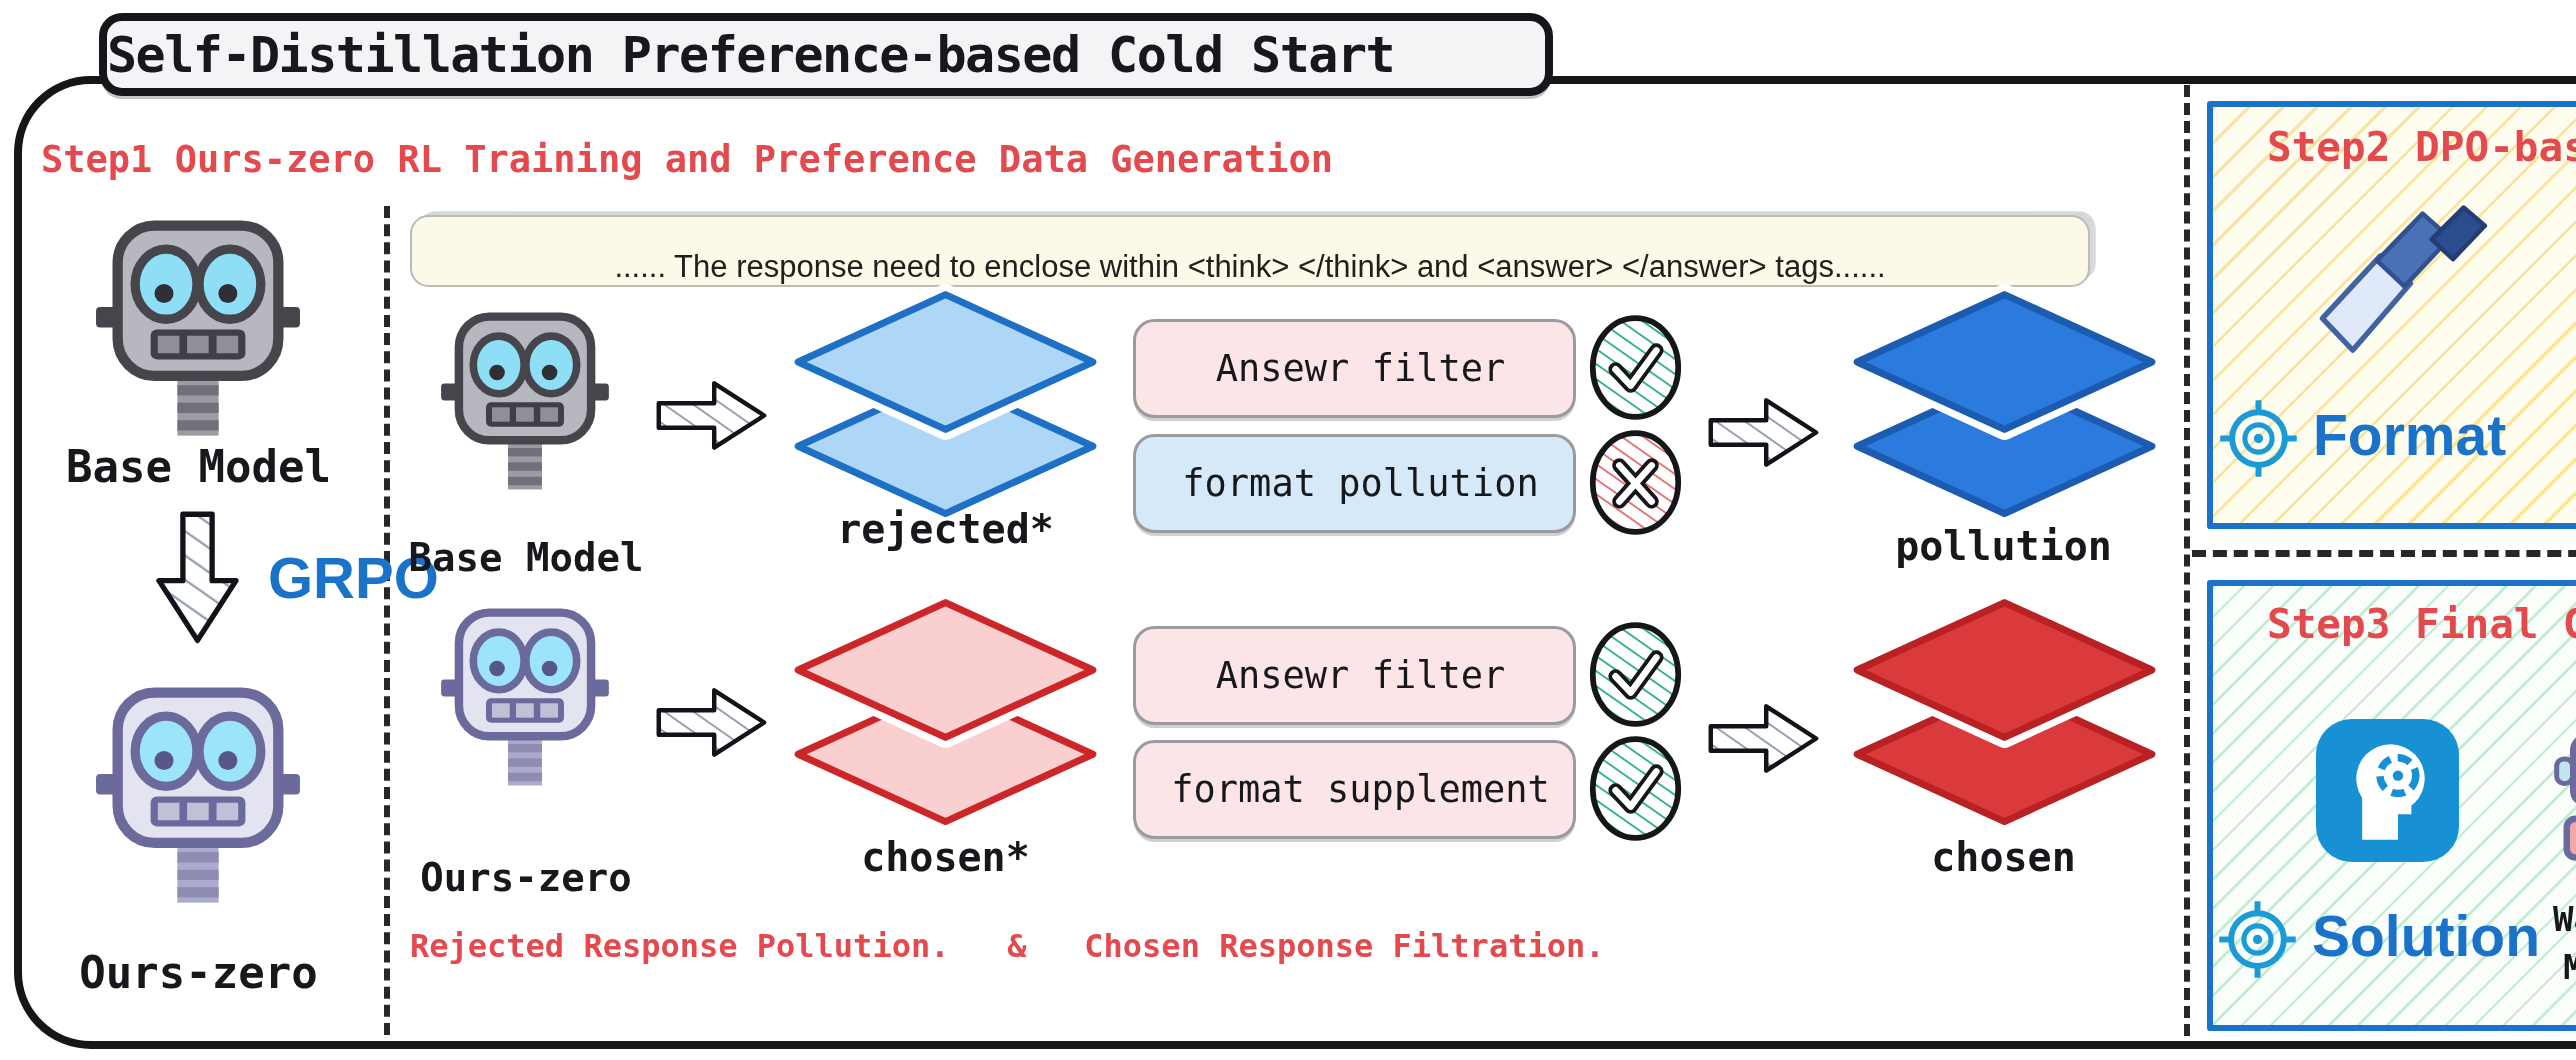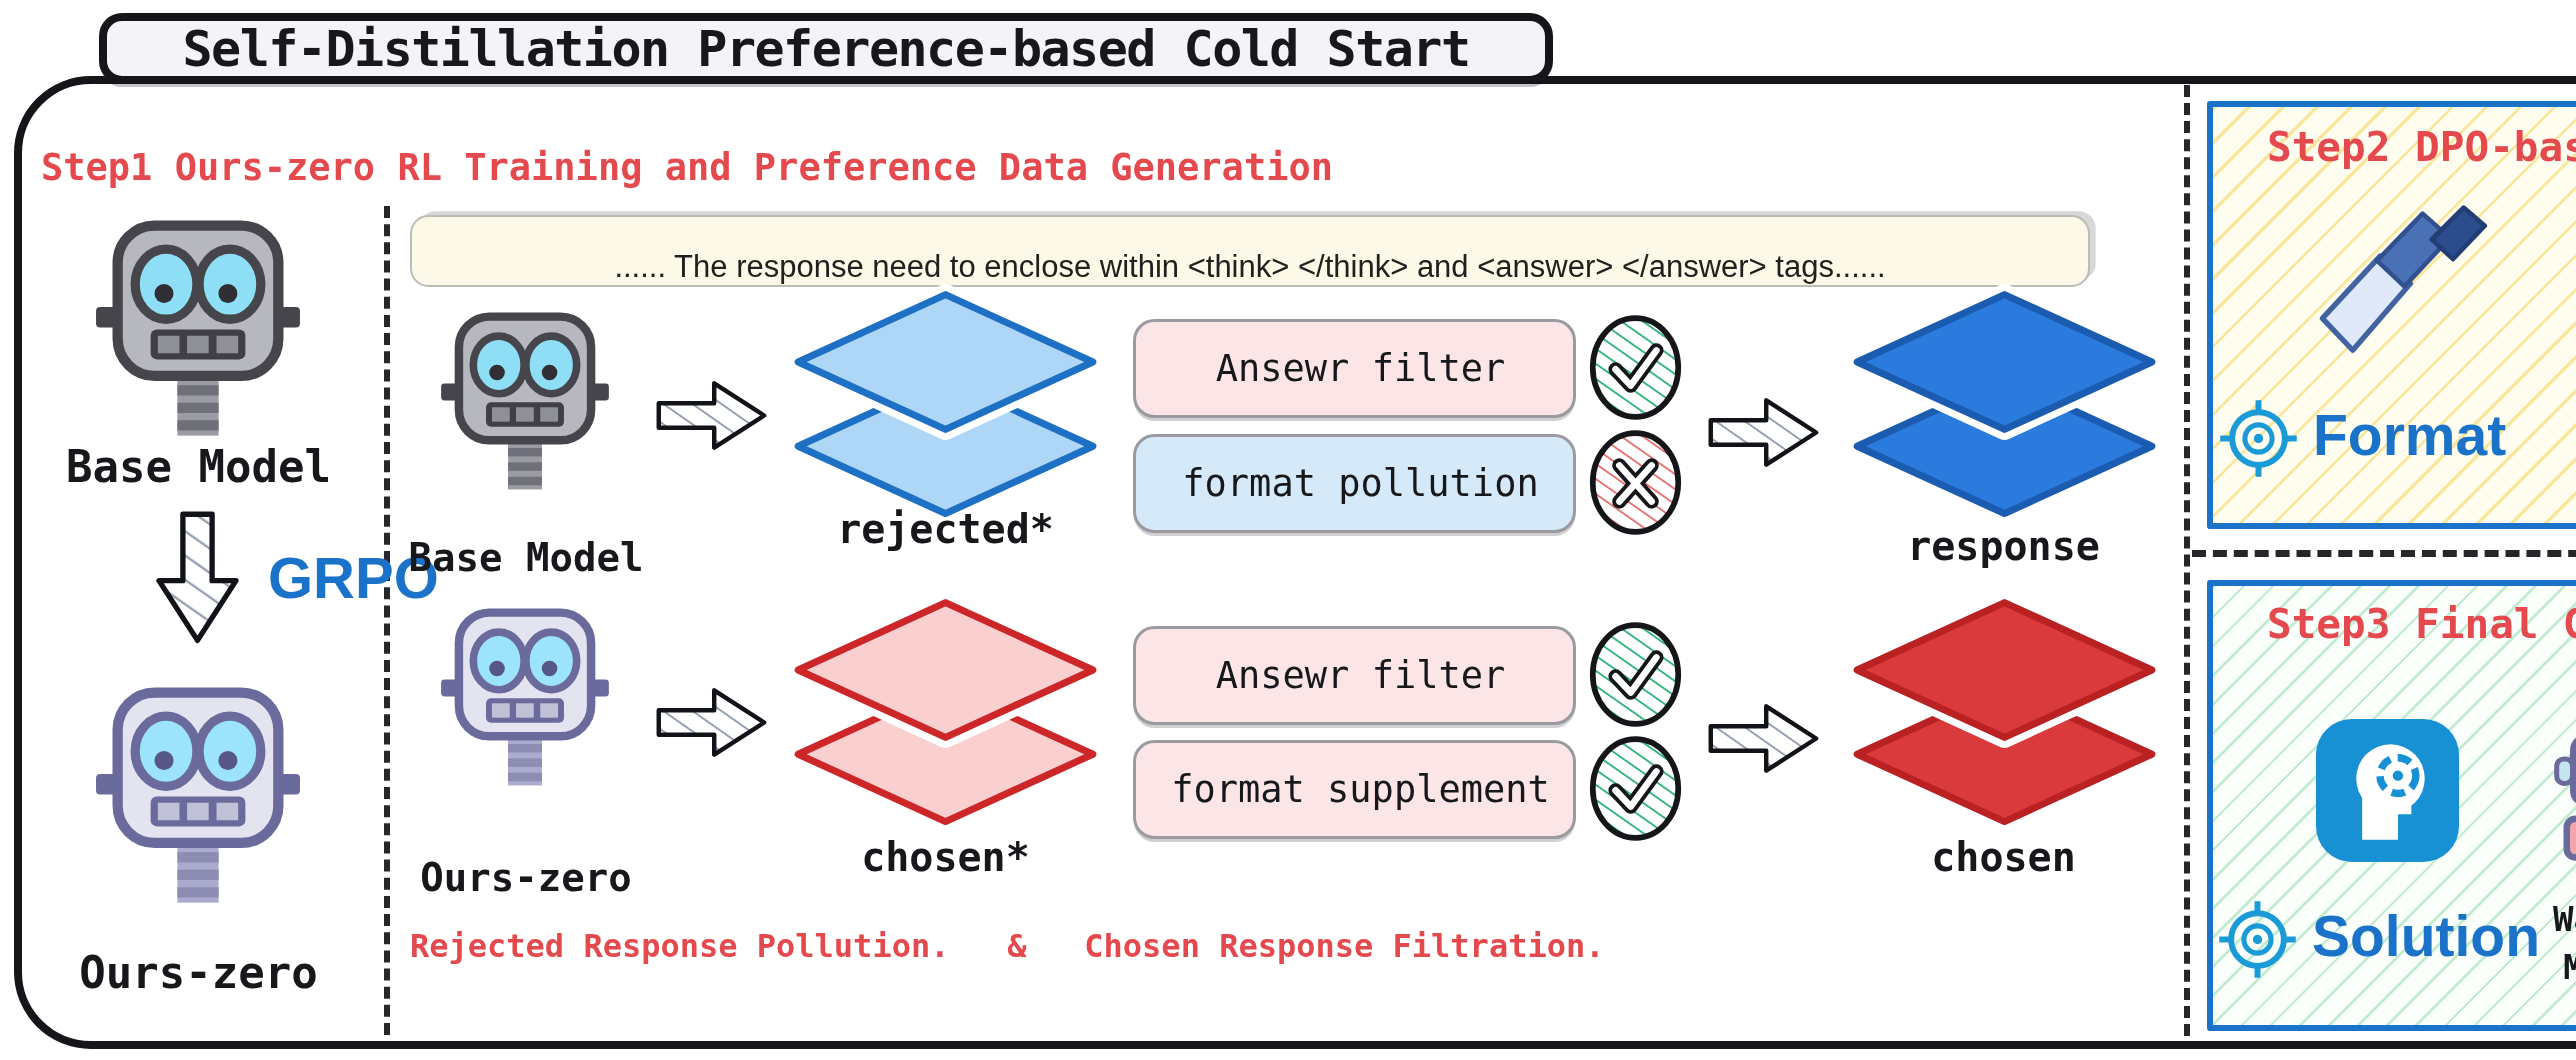--- a/index.html
+++ b/index.html
@@ -3,23 +3,23 @@
 <meta charset="utf-8">
 <style>
   html,body{margin:0;padding:0;background:#ffffff;}
   #canvas{position:relative;width:3461px;height:1061px;background:#ffffff;overflow:hidden;
           font-family:"DejaVu Sans Mono",monospace;color:#17181c;}
   .abs{position:absolute;}
   .center{text-align:center;}
 
   .outer-frame{left:14.4px;top:76px;width:3425px;height:973px;border:8.2px solid #15161a;
                border-radius:77px;box-sizing:border-box;background:transparent;}
-  .title-box{left:99px;top:13.4px;width:1454px;height:71px;background:#f4f4f7;
+  .title-box{left:99px;top:13.4px;width:1454px;height:83px;background:#f4f4f7;
              border:8.8px solid #15161a;border-radius:23px;box-sizing:border-box;
-             display:flex;align-items:center;justify-content:center;z-index:5;
+             display:flex;align-items:center;justify-content:flex-start;z-index:5;
              box-shadow:0 5.2px 0 -2.1px rgba(20,20,25,.25);}
   .title-box span{font-size:50px;font-weight:bold;letter-spacing:-1.5px;white-space:nowrap;}
 
   .red-heading{color:var(--accent_red);font-weight:bold;white-space:nowrap;}
   .blue-word{color:var(--accent_blue);font-weight:bold;font-family:"Liberation Sans",sans-serif;white-space:nowrap;}
 
   .dash-v{border-left:6.7px dashed #26262b;width:0;}
   .dash-h{border-top:7.7px dashed #26262b;height:0;}
 
   .banner{left:410px;top:215px;width:1680px;height:72px;background:var(--banner_bg);
@@ -71,21 +71,21 @@
 </svg>
 
 <div id="canvas">
 
   <div class="abs outer-frame"></div>
 
   <div class="abs title-box">
     <span>Self-Distillation Preference-based Cold Start</span>
   </div>
 
-  <div class="abs red-heading" style="left:41px;top:138px;font-size:37px;margin-top:8px;">Step1 Ours-zero RL Training and Preference Data Generation</div>
+  <div class="abs red-heading" style="left:41px;top:138px;font-size:37px;">Step1 Ours-zero RL Training and Preference Data Generation</div>
 
   <div class="abs dash-v" style="left:384px;top:206px;height:829px;"></div>
   <div class="abs dash-v" style="left:2184px;top:85px;height:951px;"></div>
   <div class="abs dash-h" style="left:2192px;top:550px;width:1268px;"></div>
 
   <div class="abs icon" style="left:95px;top:216px;width:206px;height:223px;">
 <svg viewBox="0 0 100 108" preserveAspectRatio="xMidYMid meet">
 <rect x="0.5" y="44" width="12" height="10" rx="2" fill="#45454b"></rect>
 <rect x="87.5" y="44" width="12" height="10" rx="2" fill="#45454b"></rect>
 <rect x="40" y="77.5" width="20" height="29" fill="#9b9ba3"></rect>
@@ -201,21 +201,21 @@
       </svg>
     </div>
 
   <div class="abs icon" style="left:1850px;top:289px;width:309px;height:233px;">
 <svg viewBox="0 0 220 166" preserveAspectRatio="xMidYMid meet">
 <polygon points="110,64 215,112 110,160 5,112" fill="#2b7ade" stroke="#1b5cb0" stroke-width="5" stroke-linejoin="round"></polygon>
 <polygon points="110,4 215,52 110,100 5,52" fill="none" stroke="#ffffff" stroke-width="15" stroke-linejoin="round"></polygon>
 <polygon points="110,4 215,52 110,100 5,52" fill="#2b7ade" stroke="#1b5cb0" stroke-width="5" stroke-linejoin="round"></polygon>
 </svg>
     </div>
-  <div class="abs model-label center" style="left:1844px;top:523px;width:319px;font-size:40px;">response</div>
+  <div class="abs model-label center" style="left:1844px;top:523px;width:319px;font-size:40px;">pollution</div>
 
   <div class="abs icon" style="left:440px;top:605px;width:170px;height:183px;">
 <svg viewBox="0 0 100 108" preserveAspectRatio="xMidYMid meet">
 <rect x="0.5" y="44" width="12" height="10" rx="2" fill="#6a6a9c"></rect>
 <rect x="87.5" y="44" width="12" height="10" rx="2" fill="#6a6a9c"></rect>
 <rect x="40" y="77.5" width="20" height="29" fill="#ababcf"></rect>
 <rect x="40" y="82" width="20" height="5" fill="#8d8db4"></rect>
         <rect x="40" y="90.5" width="20" height="5" fill="#8d8db4"></rect>
         <rect x="40" y="99" width="20" height="5" fill="#8d8db4"></rect>
 <rect x="11" y="4.5" width="78" height="73" rx="18" fill="#e4e4f0" stroke="#6a6a9c" stroke-width="5"></rect>

